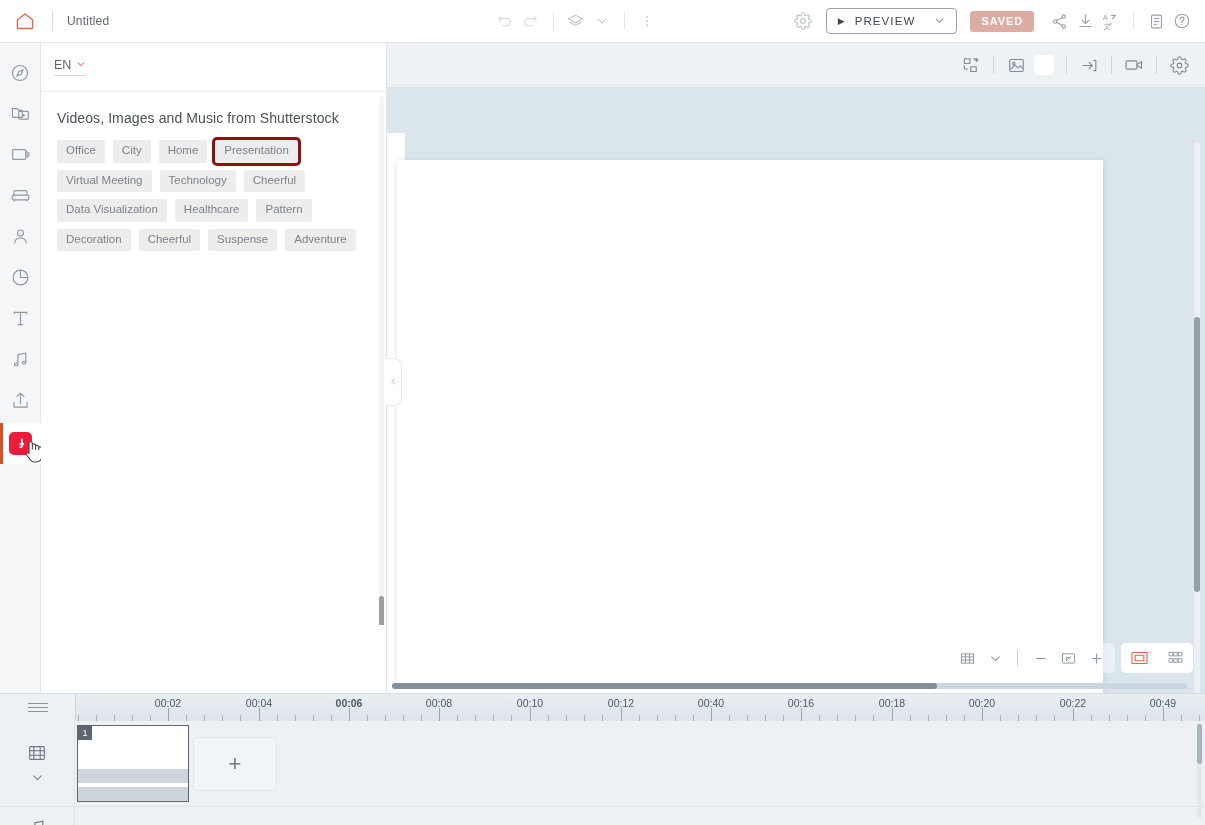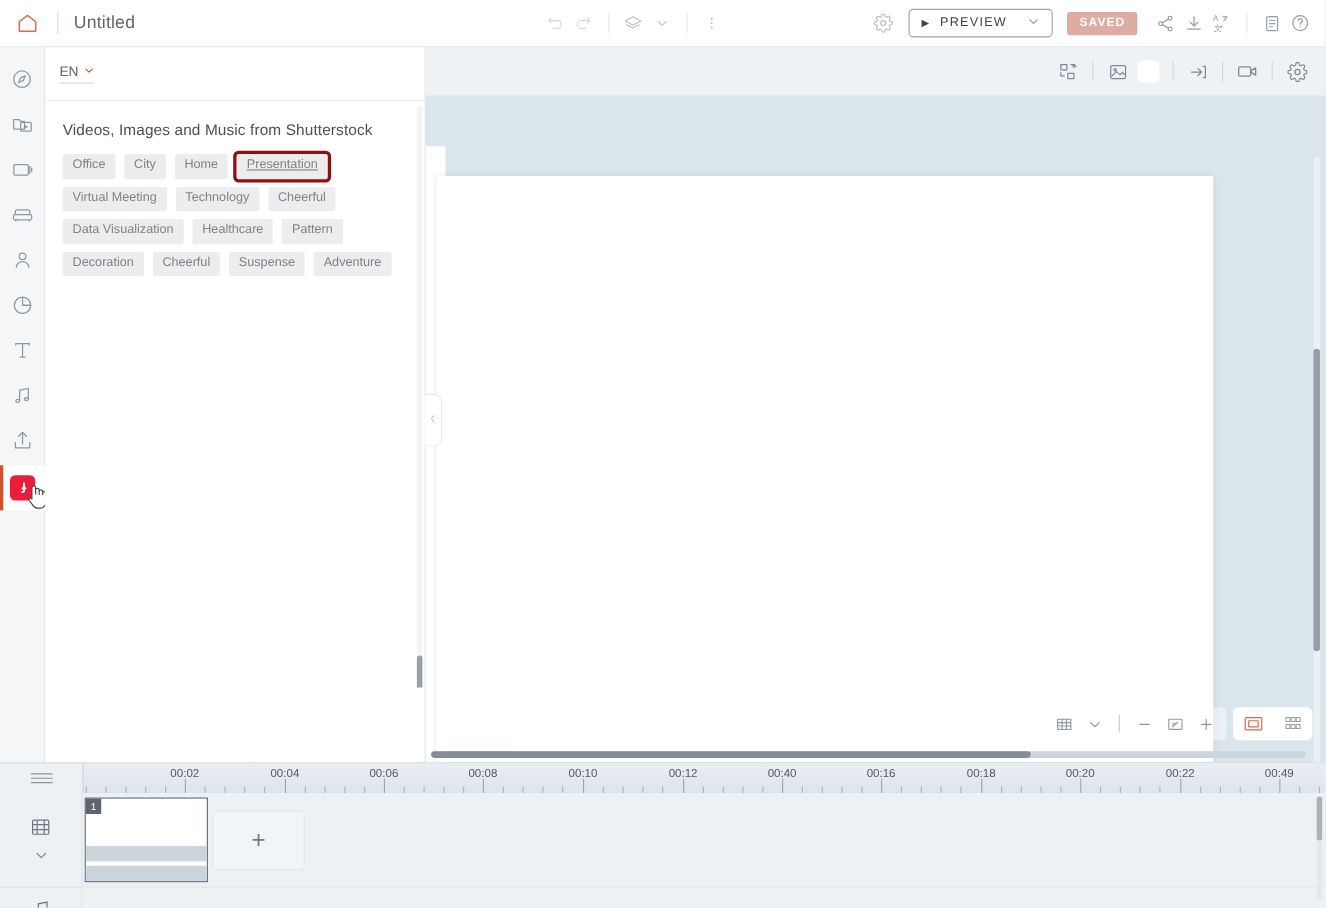--- a/index.html
+++ b/index.html
@@ -12,21 +12,21 @@
   #app { position: relative; width: 1205px; height: 825px; }
 
   
   .topbar {
     position: absolute; left: 0; top: 0; width: 1205px; height: 43px;
     background: #ffffff; border-bottom: 1px solid #e3e7ea;
     display: flex; align-items: center;
   }
   .home-icon { margin-left: 12px; width: 26px; height: 26px; display:flex; align-items:center; justify-content:center; cursor:pointer; }
   .tb-divider { width: 1px; height: 20px; background: #d8dde1; margin: 0 14px; }
-  .doc-title { font-size: 16px; color: #5d656d; letter-spacing: .2px; }
+  .doc-title { font-size: 12px; color: #5d656d; letter-spacing: .2px; }
   .tb-spacer { flex: 1; }
   .tb-icon {
     width: 26px; height: 26px; display: flex; align-items: center; justify-content: center;
     color: #b9c0c6; cursor: pointer;
   }
   .tb-icon.dim { color: #d4d9dd; }
   .tb-sep { width: 1px; height: 18px; background: #e2e6ea; margin: 0 9px; }
   .preview-btn {
     display: flex; align-items: center; gap: 9px;
     border: 1px solid #9aa2aa; border-radius: 4px;
@@ -84,21 +84,21 @@
   }
   .search-box input::placeholder { color: #a7aeb5; }
   .panel-body { position: relative; height: 534px; border-top: 1px solid #eceff2; padding: 18px 16px 0 16px; overflow: hidden; }
   .panel-title { font-size: 14px; color: #4a5158; margin-bottom: 14px; letter-spacing: .1px; }
   .chips { display: flex; flex-wrap: wrap; gap: 7px 8px; width: 300px; }
   .chip {
     background: #ededed; color: #7c838a; font-size: 11.5px;
     padding: 5px 9px 6px 9px; border-radius: 2px; cursor: pointer; line-height: 1;
     white-space: nowrap;
   }
-  .chip.highlight { outline: 3px solid #8e1010; outline-offset: 0px; position: relative; text-decoration: underline; }
+  .chip.highlight { outline: 3px solid #8e1010; outline-offset: 0px; position: relative; }
 
   .panel-scrollbar {
     position: absolute; right: 2px; top: 4px; width: 5px; height: 596px;
     background: #f3f4f6; border-radius: 3px;
   }
   .panel-scrollbar .thumb {
     position: absolute; left: 0; top: 500px; width: 5px; height: 96px;
     background: #9aa0a6; border-radius: 3px;
   }
 
@@ -588,21 +588,21 @@
           <div class="tick minor" style="left: 128.16px;"></div>
           <div class="tick minor" style="left: 146.24px;"></div>
           <div class="tick minor" style="left: 164.32px;"></div>
           <div class="tick major" style="left: 183px;"></div>
           <div class="tick-label" style="left: 183px;">00:04</div>
           <div class="tick minor" style="left: 201.08px;"></div>
           <div class="tick minor" style="left: 219.16px;"></div>
           <div class="tick minor" style="left: 237.24px;"></div>
           <div class="tick minor" style="left: 255.32px;"></div>
           <div class="tick major" style="left: 273px;"></div>
-          <div class="tick-label" style="left: 273px;">00:06</div>
+          <div class="tick-label" style="left: 273px; font-weight: bold;">00:06</div>
           <div class="tick minor" style="left: 291.08px;"></div>
           <div class="tick minor" style="left: 309.16px;"></div>
           <div class="tick minor" style="left: 327.24px;"></div>
           <div class="tick minor" style="left: 345.32px;"></div>
           <div class="tick major" style="left: 363px;"></div>
           <div class="tick-label" style="left: 363px;">00:08</div>
           <div class="tick minor" style="left: 381.08px;"></div>
           <div class="tick minor" style="left: 399.16px;"></div>
           <div class="tick minor" style="left: 417.24px;"></div>
           <div class="tick minor" style="left: 435.32px;"></div>

